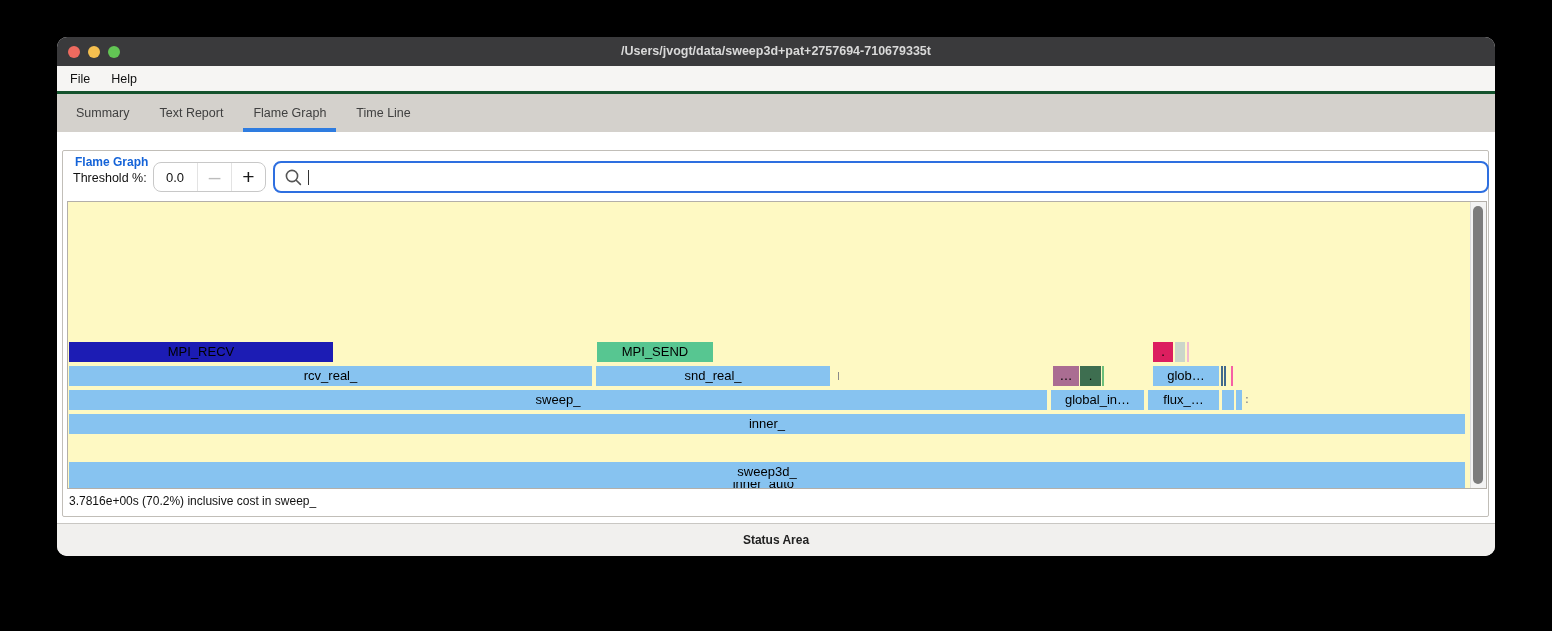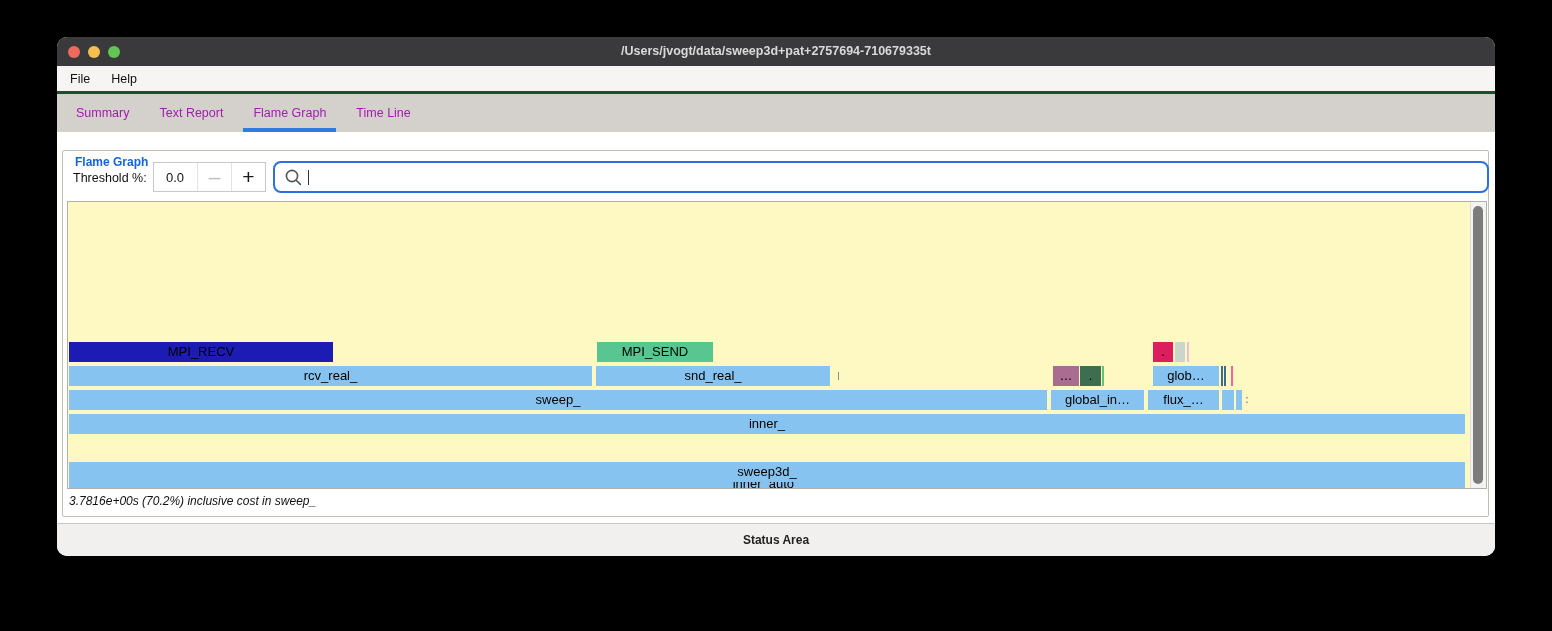--- a/index.html
+++ b/index.html
@@ -17,34 +17,34 @@
     text-align:center;color:#d9d9d9;font-size:12.5px;font-weight:bold;border-radius:14px;}
 
   
   .menubar{position:absolute;left:0;top:29px;width:100%;height:28px;background:#f6f5f3;
     border-bottom:3px solid #14532d;display:flex;align-items:center;padding-left:11px;gap:17px;}
   .menu-item{font-size:12.5px;color:#111;padding:2px 2px;cursor:default;}
 
   
   .tabbar{position:absolute;left:0;top:57px;width:100%;height:38px;background:#d4d1cc;
     display:flex;align-items:stretch;padding-left:9px;gap:10px;}
-  .tab{position:relative;display:flex;align-items:center;padding:0 10px;font-size:12.5px;color:#a21caf;}
+  .tab{position:relative;display:flex;align-items:center;padding:0 10px;font-size:12.5px;color:#404040;}
   .tab.active::after{content:"";position:absolute;left:0;right:0;bottom:0;height:4px;background:#2e7ce0;}
 
   
   .content{position:absolute;left:0;top:95px;width:100%;height:391px;background:#fff;}
 
   .groupbox{position:absolute;left:5px;top:18px;width:1427px;height:367px;
     border:1px solid #c1beb8;border-radius:2px;}
   .group-label{position:absolute;left:8px;top:4px;background:#fff;padding:0 4px;
     font-size:12px;font-weight:bold;color:#1463d8;line-height:15px;z-index:2;}
 
   .threshold-label{position:absolute;left:10px;top:19px;font-size:12.5px;color:#111;line-height:16px;}
   .spinner{position:absolute;left:90px;top:11px;width:113px;height:30px;border:1px solid #c8c8c8;
-    border-radius:0;background:#fff;display:flex;align-items:stretch;overflow:hidden;}
+    border-radius:8px;background:#fff;display:flex;align-items:stretch;overflow:hidden;}
   .spin-value{width:43px;display:flex;align-items:center;padding-left:12px;font-size:13px;color:#111;}
   .spin-btn{flex:1;display:flex;align-items:center;justify-content:center;border-left:1px solid #e3e3e3;
     font-size:21px;font-weight:300;}
   .spin-minus{color:#bcbcbc;}
   .spin-plus{color:#1a1a1a;}
 
   .searchbox{position:absolute;left:210px;top:10px;width:1216px;height:32px;background:#fff;
     border:2px solid #2e6fe0;border-radius:8px;}
   .search-icon{position:absolute;left:9px;top:5px;}
   .search-caret{position:absolute;left:33px;top:7px;width:1px;height:15px;background:#333;}
@@ -54,21 +54,21 @@
     border:1px solid #b3afa9;background:#fef9c3;}
   .flame-canvas{position:absolute;left:0;top:0;right:16px;bottom:0;overflow:hidden;}
   .fbar{position:absolute;height:20px;line-height:20px;font-size:13px;color:#000;
     text-align:center;white-space:nowrap;overflow:hidden;}
   .fbar.tick{height:8px;}
   .fbar.mark{background:none !important;color:#8c8c8c;font-size:10px;font-weight:bold;}
   .scroll-track{position:absolute;right:0;top:0;bottom:0;width:16px;background:#f3f3f3;
     border-left:1px solid #dcdcdc;}
   .scroll-thumb{position:absolute;right:3px;top:4px;width:10px;bottom:4px;background:#7c7c7c;border-radius:5px;}
 
-  .statusline{position:absolute;left:6px;top:343px;font-size:12px;color:#111;font-style:italic;}
+  .statusline{position:absolute;left:6px;top:343px;font-size:12px;color:#111;}
 
   
   .statusarea{position:absolute;left:0;bottom:0;width:100%;height:33px;background:#f1f0ee;
     border-top:1px solid #c9c7c3;display:flex;align-items:center;justify-content:center;}
   .statusarea-text{font-size:12px;font-weight:bold;color:#222;}
 </style>
 </head>
 <body>
 
 <div class="window">

